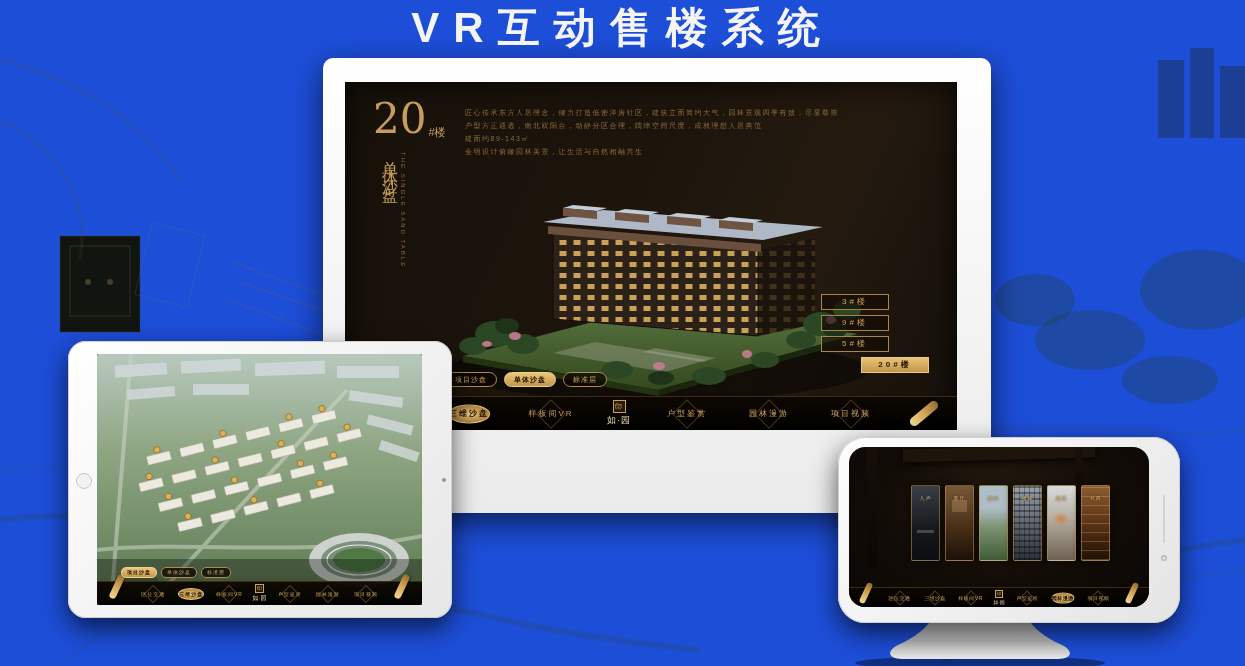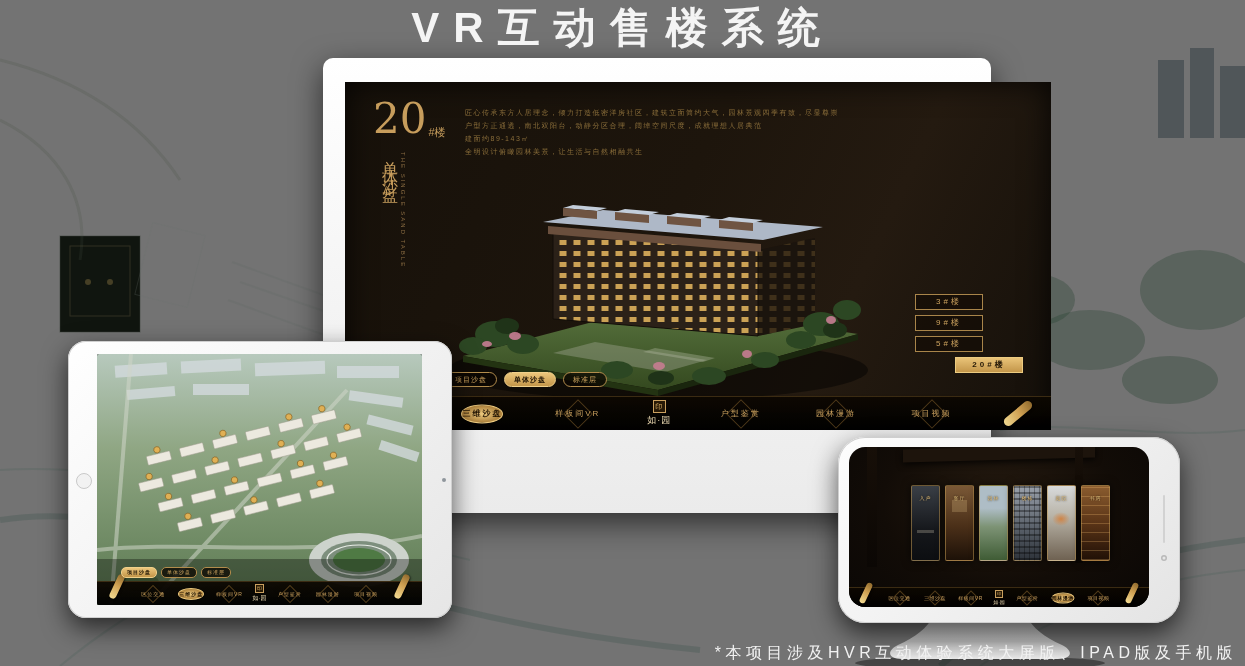--- a/index.html
+++ b/index.html
@@ -1,30 +1,30 @@
 <!DOCTYPE html>
 <html><head>
 <meta charset="utf-8">
 <style>
   html,body{margin:0;padding:0;background:#000;}
   .stage{position:relative;width:1245px;height:666px;overflow:hidden;
-         background:#737373;font-family:"Liberation Sans",sans-serif;}
+         background:#1d4ed8;font-family:"Liberation Sans",sans-serif;}
   
   .bg-decor{position:absolute;inset:0;z-index:0;}
   
   .main-title{position:absolute;top:0;left:0;right:0;text-align:center;z-index:2;
     font-size:42px;font-weight:bold;color:#f4f4f4;letter-spacing:14px;line-height:56px;}
   
   .footnote{position:absolute;right:8px;bottom:2px;z-index:6;color:#f2f2f2;
     font-size:16px;letter-spacing:4.5px;}
   
   .monitor{position:absolute;left:323px;top:58px;z-index:1;}
   .monitor-frame{position:relative;width:668px;height:455px;border-radius:10px;
     background:linear-gradient(#ffffff,#ebebeb);box-shadow:0 10px 30px rgba(0,0,0,.6);}
-  .monitor-screen{position:absolute;left:22px;top:24px;width:706px;height:348px;overflow:hidden;
+  .monitor-screen{position:absolute;left:22px;top:24px;width:612px;height:348px;overflow:hidden;
     background:linear-gradient(115deg,#17110a 0%,#1d150c 45%,#241a10 70%,#15100a 100%);
     box-shadow:inset 0 0 30px rgba(0,0,0,.8);}
   .stand{position:absolute;left:497px;top:513px;}
   
   .ds-block{position:absolute;left:28px;top:16px;color:#c79d5c;}
   .ds-num{font-family:"DejaVu Serif",serif;font-size:42px;line-height:42px;display:inline-block;}
   .ds-suffix{font-size:11px;display:inline-block;vertical-align:bottom;margin-left:2px;}
   .ds-sub{writing-mode:vertical-rl;font-size:16px;letter-spacing:9px;margin-top:8px;margin-left:6px;display:inline-block;}
   .ds-sub-en{writing-mode:vertical-rl;font-size:6px;letter-spacing:2px;color:#8a6c42;display:inline-block;vertical-align:top;margin-top:12px;}
   .ds-desc{position:absolute;left:120px;top:24px;width:372px;font-size:7px;line-height:13px;
@@ -431,14 +431,13 @@
         <div class="mitem">户型鉴赏</div>
         <div class="mitem active">园林漫游</div>
         <div class="mitem">项目视频</div>
         <div class="scrollh"></div>
       </div>
     </div>
     <div class="phone-slot"></div>
     <div class="phone-cam"></div>
   </div>
 
-  <div class="footnote">*本项目涉及HVR互动体验系统大屏版、IPAD版及手机版</div>
 </div>
 
 </body></html>

